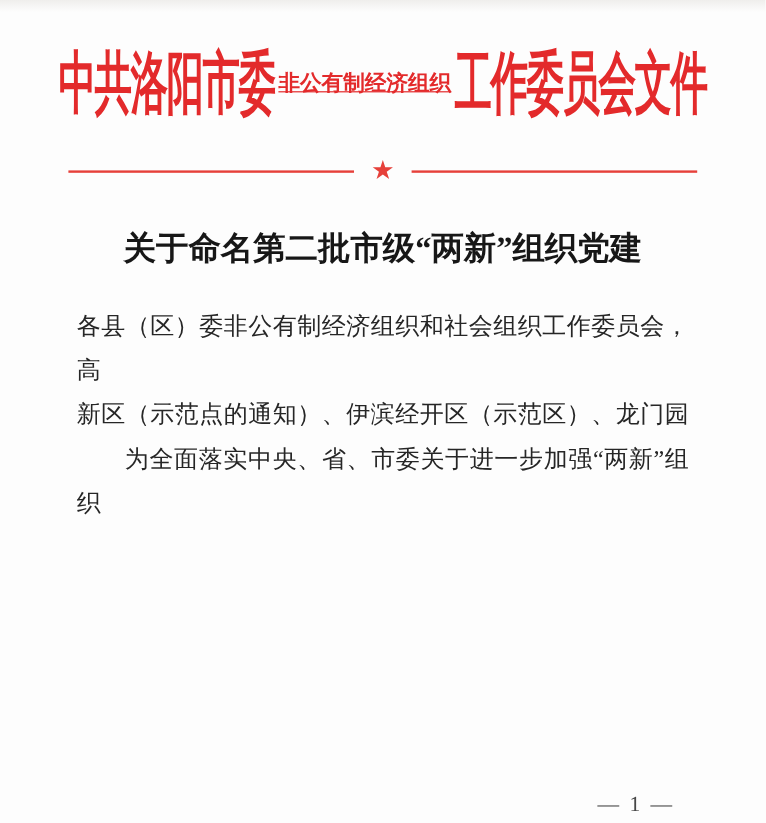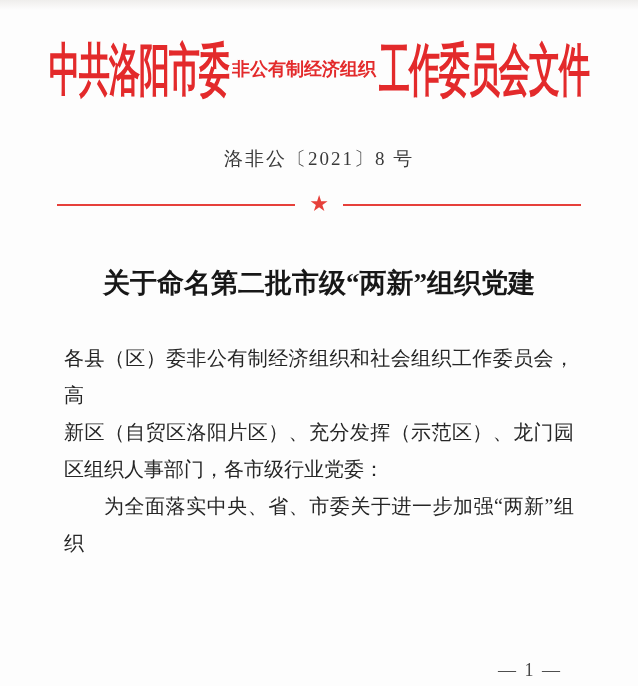--- a/index.html
+++ b/index.html
@@ -36,20 +36,21 @@
     display: inline-block;
   }
   .org-sub {
     display: flex;
     flex-direction: column;
     justify-content: center;
     width: 148px;
     margin: 12px 3px;
     color: #e32a2b;
     font-weight: bold;
+    text-decoration: underline;
   }
   .org-sub .sub-line {
     font-size: 18px;
     line-height: 1.45;
     text-align: justify;
     text-align-last: justify;
   }
 
   
   .doc-number {
@@ -75,32 +76,32 @@
   .divider .star {
     color: #e6403a;
     font-size: 22px;
     line-height: 1;
     margin: 0 14px;
     transform: translateY(-1px);
   }
 
   
   .doc-title {
-    margin-top: 48px;
+    margin-top: 34px;
     text-align: center;
     font-weight: bold;
     color: #171717;
     font-size: 27px;
     line-height: 38px;
   }
   .doc-title .t2 { letter-spacing: 2px; }
 
   
   .body-text {
-    margin-top: 38px;
+    margin-top: 28px;
     color: #262626;
     font-size: 20px;
     line-height: 37px;
   }
   .line {
     white-space: nowrap;
   }
   .line.stretch {
     white-space: normal;
     text-align: justify;
@@ -128,37 +129,35 @@
 <div class="page">
 
   <div class="letterhead">
     <span class="org-big">中共洛阳市委</span>
     <span class="org-sub">
       <span class="sub-line">非公有制经济组织</span>
     </span>
     <span class="org-big">工作委员会文件</span>
   </div>
 
-  <div class="doc-number">洛非公〔2021〕8 号</div>
 
   <div class="divider">
     <span class="rule"></span>
     <span class="star">★</span>
     <span class="rule"></span>
   </div>
 
   <div class="doc-title">
     <div class="t1">关于命名第二批市级“两新”组织党建</div>
   </div>
 
   <div class="body-text">
     <div>
       <div class="line stretch">各县（区）委非公有制经济组织和社会组织工作委员会，高</div>
-      <div class="line stretch">新区（自贸区洛阳片区）、充分发挥（示范区）、龙门园</div>
-      <div class="line">区组织人事部门，各市级行业党委：</div>
+      <div class="line stretch">新区（示范点的通知）、伊滨经开区（示范区）、龙门园</div>
     </div>
     <div>
       <div class="line stretch indent">为全面落实中央、省、市委关于进一步加强“两新”组织</div>
 
     </div>
   </div>
 
   <div class="page-number">— 1 —</div>
 
 </div>

